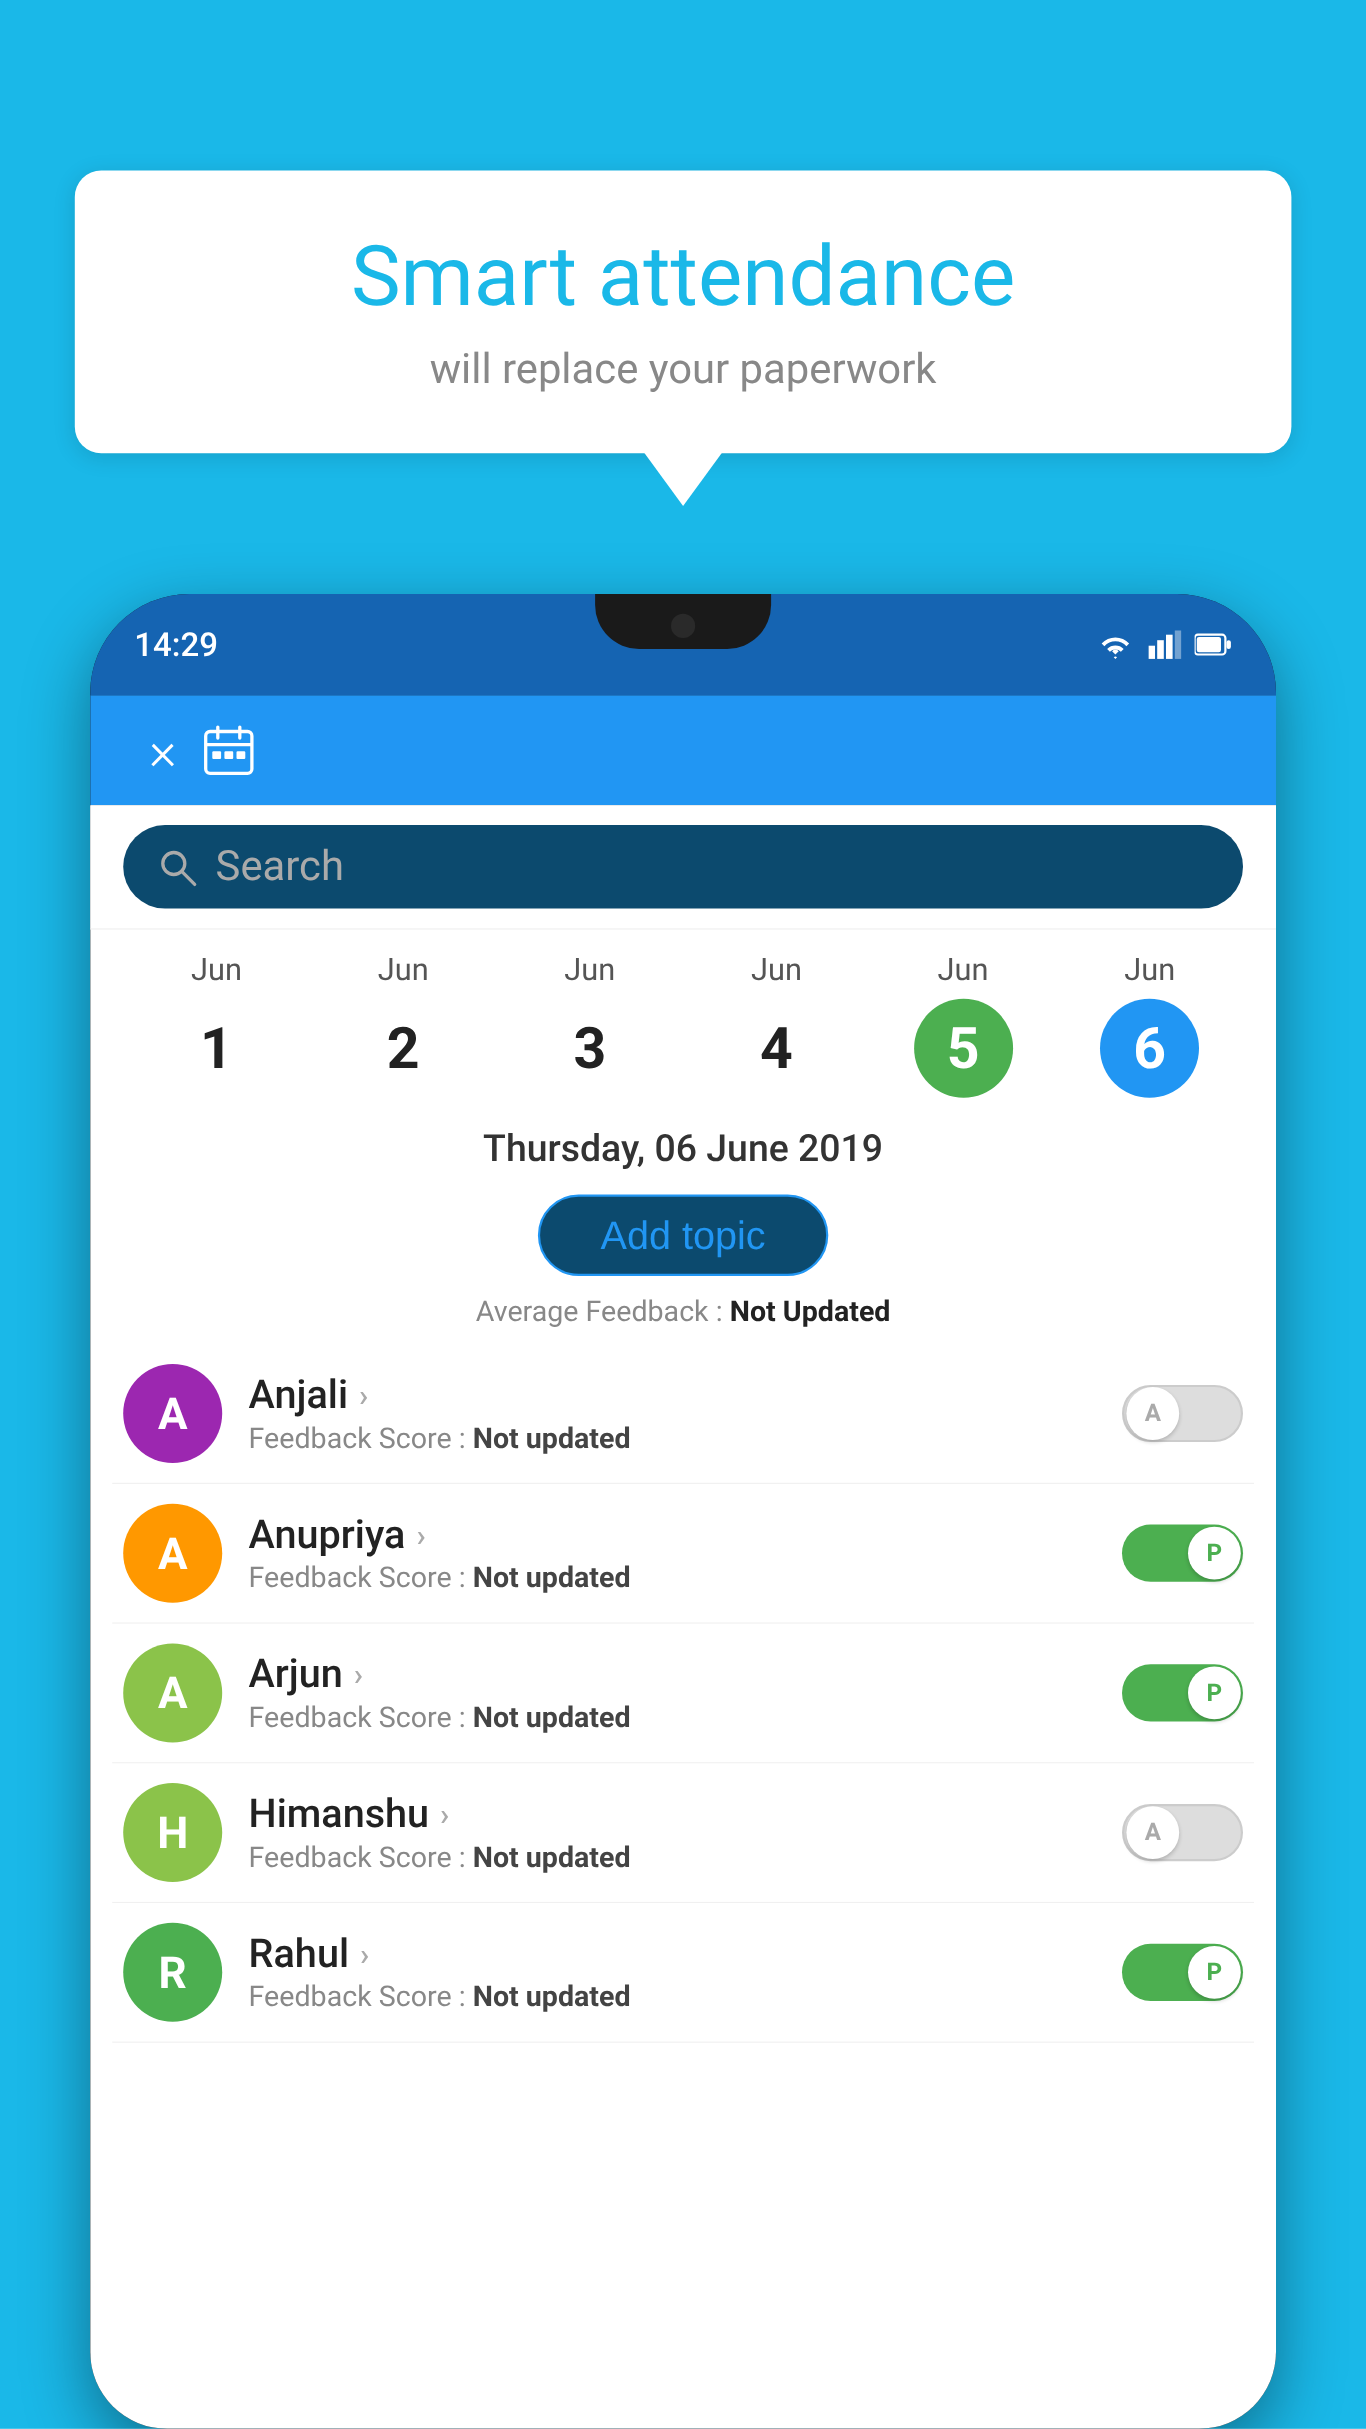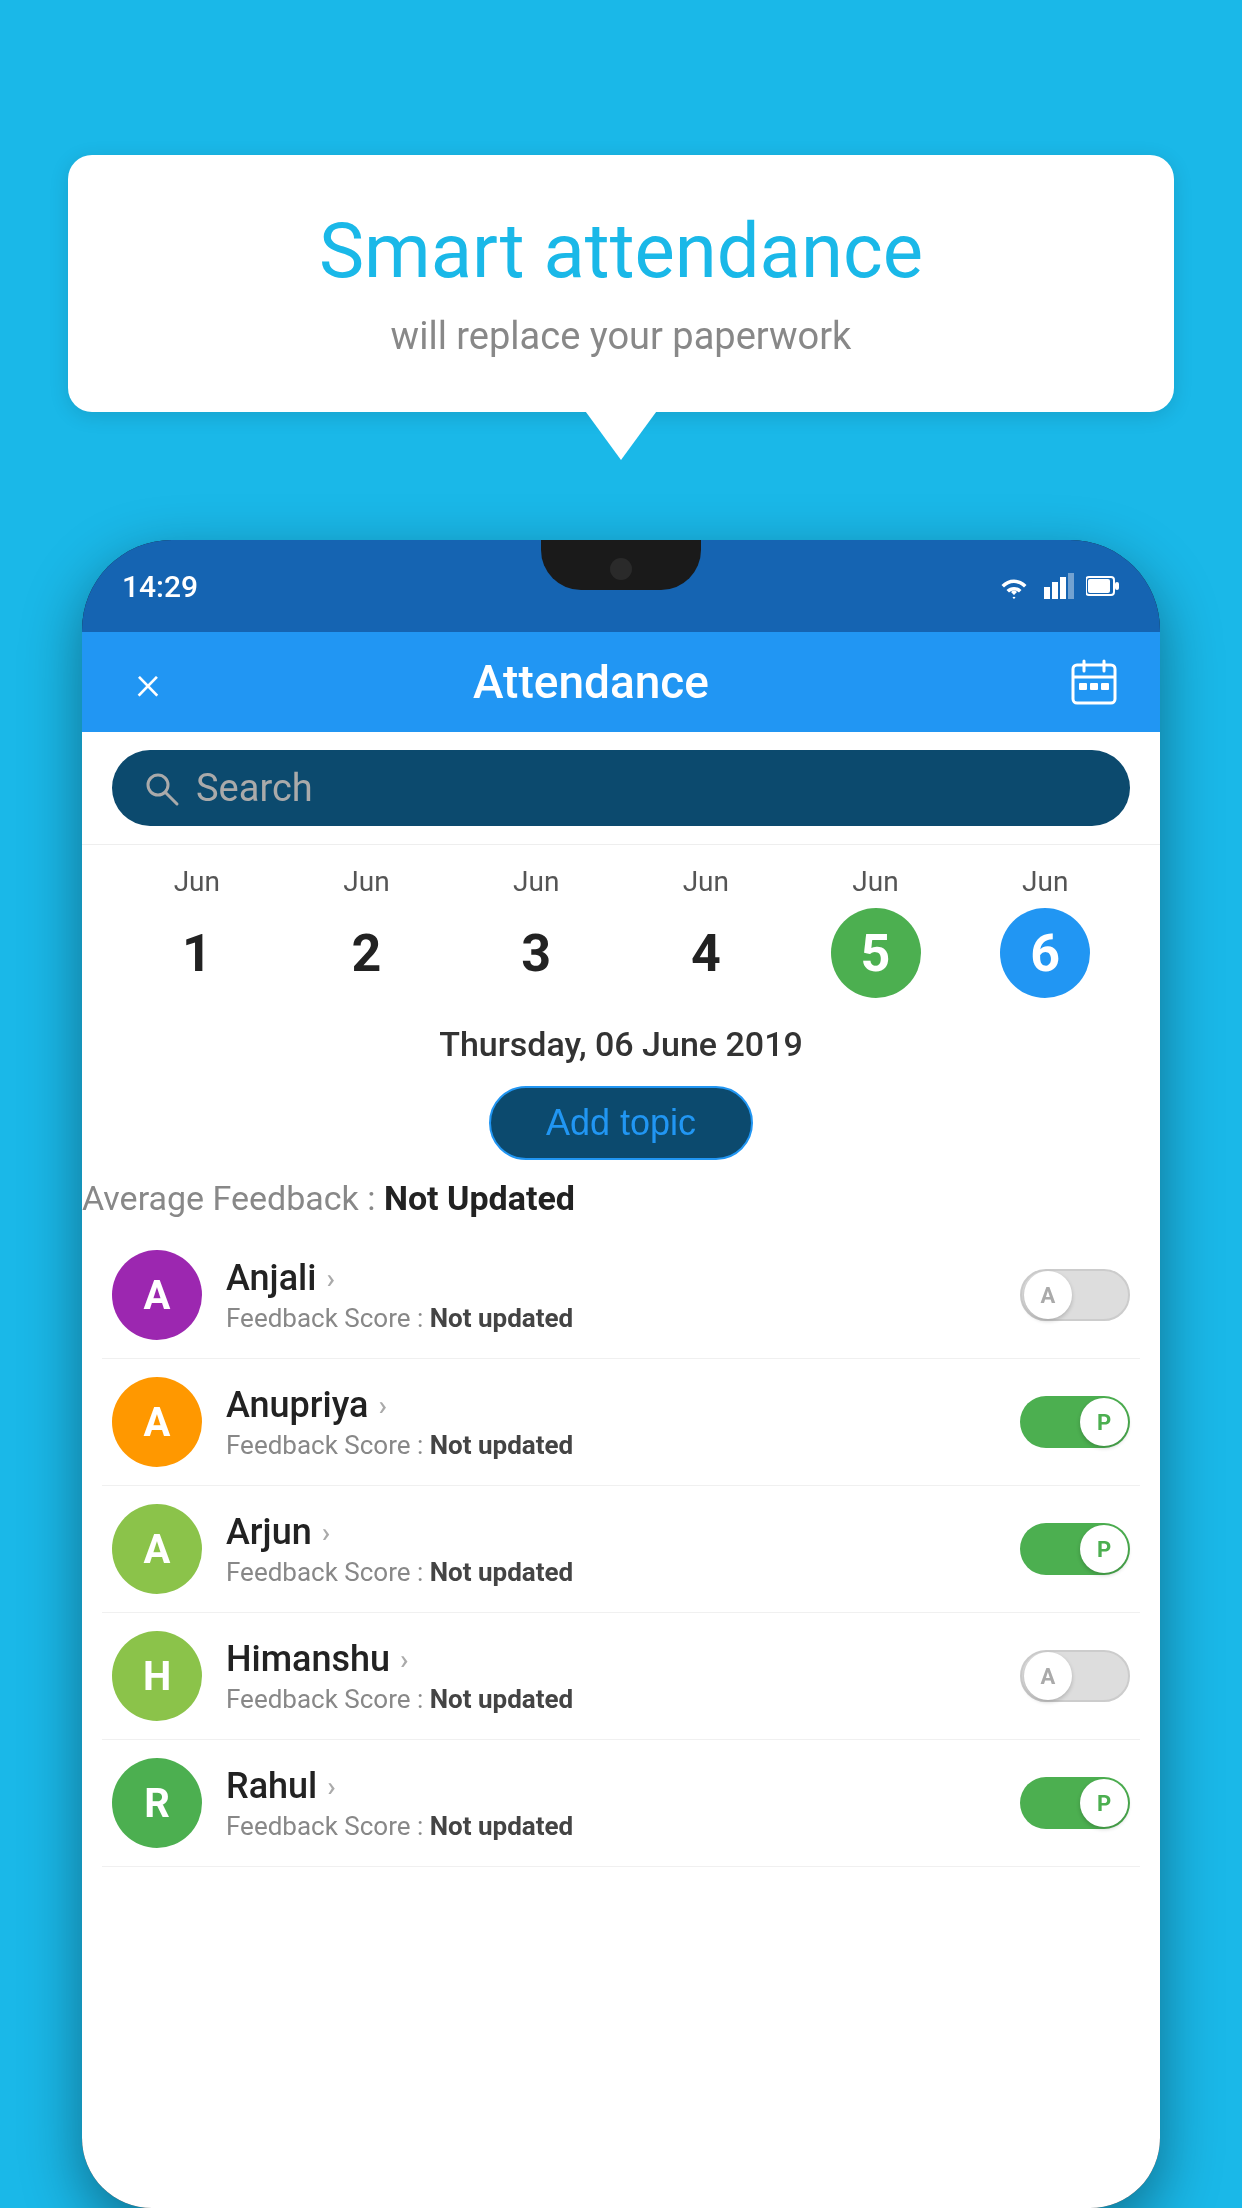--- a/index.html
+++ b/index.html
@@ -236,21 +236,22 @@
       border-radius: 40px;
       padding: 14px 55px;
       font-size: 36px;
       color: #2196f3;
       cursor: pointer;
       width: fit-content;
     }
 
     
     .feedback-avg {
-      font-size: 34px;
+      text-align: center;
+      font-size: 26px;
       color: #888;
       padding-bottom: 14px;
     }
     .feedback-avg strong {
       color: #222;
     }
 
     
     .student-list {
       padding: 0 20px;
@@ -373,21 +374,20 @@
       <svg width="34" height="22" viewBox="0 0 34 22">
         <rect x="0" y="2" width="28" height="18" rx="3" fill="none" stroke="white" stroke-width="2"></rect>
         <rect x="29" y="7" width="4" height="8" rx="2" fill="white"></rect>
         <rect x="2" y="4" width="22" height="14" rx="2" fill="white"></rect>
       </svg>
     </div>
   </div>
 
   <div class="app-bar">
     <span class="app-bar-close">×</span>
-    <span class="app-bar-title">Attendance</span>
     <div class="app-bar-calendar">
       <svg width="50" height="50" viewBox="0 0 50 50" fill="none">
         <rect x="4" y="8" width="42" height="38" rx="4" stroke="white" stroke-width="3"></rect>
         <line x1="4" y1="20" x2="46" y2="20" stroke="white" stroke-width="3"></line>
         <line x1="15" y1="4" x2="15" y2="14" stroke="white" stroke-width="3" stroke-linecap="round"></line>
         <line x1="35" y1="4" x2="35" y2="14" stroke="white" stroke-width="3" stroke-linecap="round"></line>
         <rect x="10" y="26" width="8" height="7" rx="1" fill="white"></rect>
         <rect x="21" y="26" width="8" height="7" rx="1" fill="white"></rect>
         <rect x="32" y="26" width="8" height="7" rx="1" fill="white"></rect>
       </svg>

